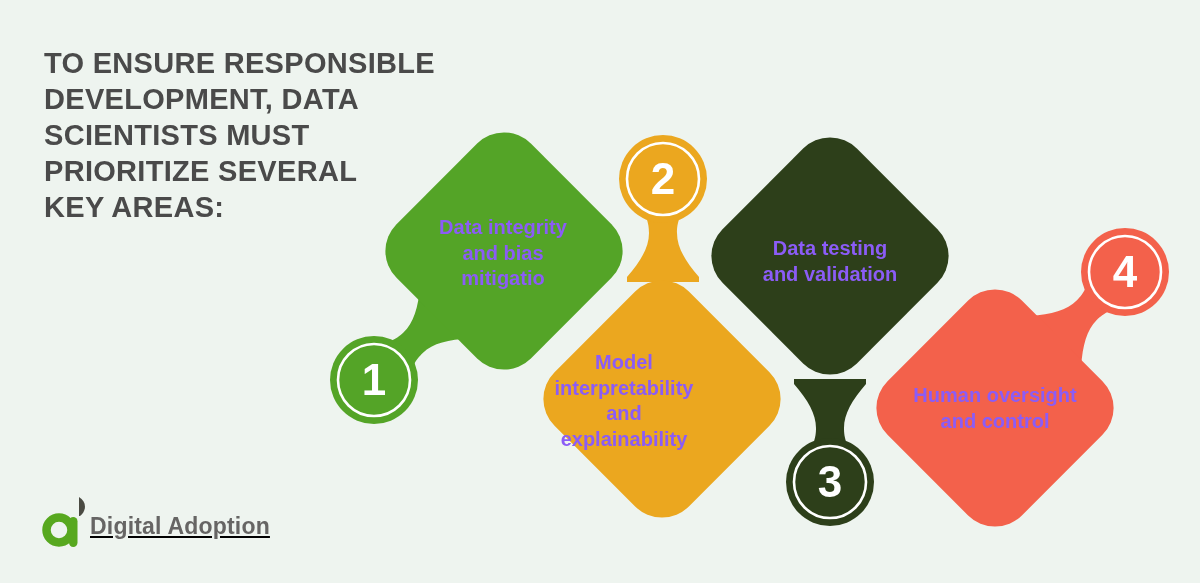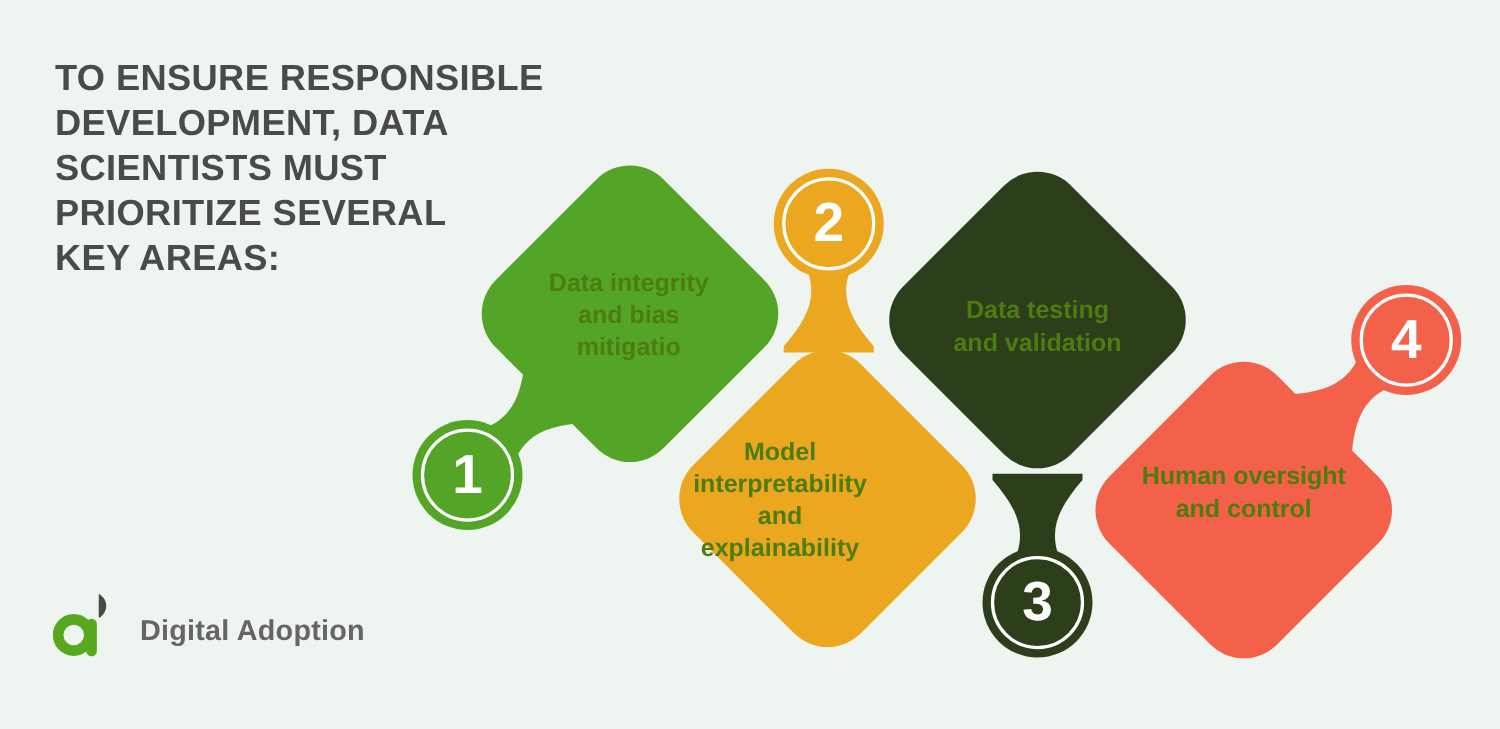--- a/index.html
+++ b/index.html
@@ -14,37 +14,37 @@
 
   .title {
     position: absolute; left: 44px; top: 46px; margin: 0;
     font-size: 29px; font-weight: bold; color: #4A4A4A;
     line-height: 1.24; letter-spacing: 0.3px;
     white-space: pre-line;
   }
 
   .label {
     position: absolute; transform: translate(-50%, -50%);
-    color: #4d7c0f; font-weight: bold; font-size: 20px;
+    color: #8b5cf6; font-weight: bold; font-size: 20px;
     line-height: 1.28; text-align: center; white-space: pre-line;
     width: max-content;
   }
 
   .num {
     position: absolute; width: 88px; height: 88px;
     transform: translate(-50%, -50%);
     display: flex; align-items: center; justify-content: center;
     color: #FFFFFF; font-weight: bold; font-size: 44px;
   }
 
   .ring { fill: none; stroke: #FFFFFF; stroke-width: 2.6px; }
 
   .brand {
-    position: absolute; left: 42px; top: 474px;
-    display: flex; align-items: center; gap: 24px;
+    position: absolute; left: 42px; top: 496px;
+    display: flex; align-items: center; gap: 2px; text-decoration: underline;
   }
   .brand .mark { width: 46px; height: 52px; }
   .brandname {
     color: #666564; font-size: 23px; font-weight: bold;
     letter-spacing: 0.2px; position: relative; top: 4px;
   }
 </style>
 </head>
 <body>
 
@@ -89,21 +89,21 @@
 
   <div class="label" style="left:503px; top:253px;">Data integrity
 and bias
 mitigatio</div>
   <div class="label" style="left:624px; top:401px;">Model
 interpretability
 and
 explainability</div>
   <div class="label" style="left:830px; top:262px;">Data testing
 and validation</div>
-  <div class="label" style="left:995px; top:395px;">Human oversight
+  <div class="label" style="left:995px; top:409px;">Human oversight
 and control</div>
 
   <div class="num" style="left:374px; top:380px;">1</div>
   <div class="num" style="left:663px; top:179px;">2</div>
   <div class="num" style="left:830px; top:482px;">3</div>
   <div class="num" style="left:1125px; top:272px;">4</div>
 
   <div class="brand">
     <svg class="mark" viewBox="0 0 46 52">
       <circle cx="17" cy="34" r="12.5" fill="none" stroke="#57A81F" stroke-width="8.5"></circle>

